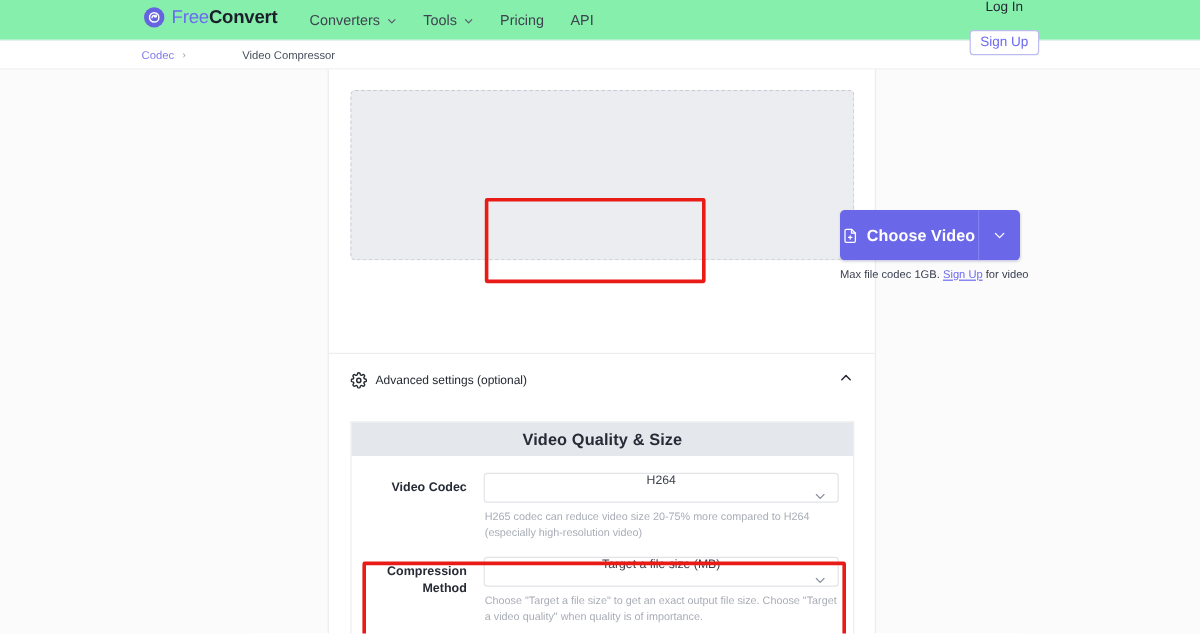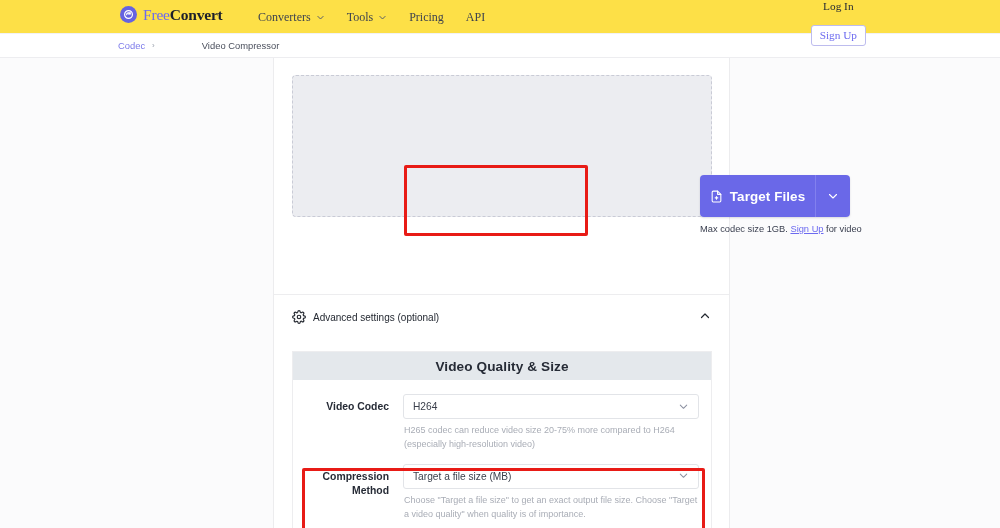--- a/index.html
+++ b/index.html
@@ -7,26 +7,25 @@
     width: 1000px; height: 528px;
     font-family: "Liberation Sans", sans-serif;
     background: #ffffff;
     overflow: hidden;
     -webkit-font-smoothing: antialiased;
   }
 
   
   .topnav {
     height: 34px;
-    background: #fde047;
+    background: #86efac;
     display: flex;
     align-items: center;
     position: relative;
     border-bottom: 1px solid #f2f2f4;
-    font-family: Liberation Serif, serif;
   }
   .logo-wrap {
     display: flex; align-items: center; gap: 6px;
     position: absolute; left: 120px; top: 6px;
   }
   .logo-mark {
     width: 17px; height: 17px; border-radius: 50%;
     background: #6563e0;
     display: flex; align-items: center; justify-content: center;
   }
@@ -162,21 +161,21 @@
   .field-row { display: flex; align-items: flex-start; margin-bottom: 3px; }
   .field-label {
     width: 98px; flex: 0 0 98px;
     text-align: right; padding-right: 14px; padding-top: 6px;
     font-size: 10.4px; font-weight: 700; color: #262b36; line-height: 1.32;
   }
   .field-ctl { flex: 1; }
   .select-box {
     height: 25px; border: 1px solid #e2e4e8; border-radius: 3px;
     background: #fff; display: flex; align-items: center;
-    padding: 0 9px; cursor: pointer;
+    padding: 0 9px; cursor: pointer; flex-direction: column;
   }
   .select-val { font-size: 10.2px; color: #3b404c; }
   .select-caret { margin-left: auto; }
   .help-text {
     font-size: 9px; color: #a9adb6; line-height: 1.55;
     margin-top: 5px; padding-left: 1px;
   }
   .spacer-row { height: 9px; }
 </style>
 </head>
@@ -232,30 +231,30 @@
 
     <div class="choose-wrap">
       <div class="choose-row">
         <div class="choose-main">
           <svg width="13" height="13" viewBox="0 0 24 24" fill="none" stroke="#ffffff" stroke-width="2" stroke-linecap="round" stroke-linejoin="round">
             <path d="M14 2H6a2 2 0 0 0-2 2v16a2 2 0 0 0 2 2h12a2 2 0 0 0 2-2V8z"></path>
             <path d="M14 2v6h6"></path>
               <path d="M12 12v5"></path>
               <path d="M9.5 14.5h5"></path>
           </svg>
-          <span>Target Files</span>
+          <span>Choose Video</span>
         </div>
         <div class="choose-caret">
           <svg width="12" height="12" viewBox="0 0 24 24" fill="none" stroke="#ffffff" stroke-width="2.2" stroke-linecap="round" stroke-linejoin="round">
               <path d="M5 9l7 7 7-7"></path>
             </svg>
         </div>
       </div>
       <div class="choose-note">
-        <span>Max codec size 1GB.</span>
+        <span>Max file codec 1GB.</span>
         <a>Sign Up</a>
         <span>for video</span>
       </div>
     </div>
 
     <div class="adv-sep"></div>
     <div class="adv-head">
       <span class="adv-left">
         <svg width="14" height="14" viewBox="0 0 24 24" fill="none" stroke="#23272f" stroke-width="2" stroke-linecap="round" stroke-linejoin="round">
           <circle cx="12" cy="12" r="3"></circle>

